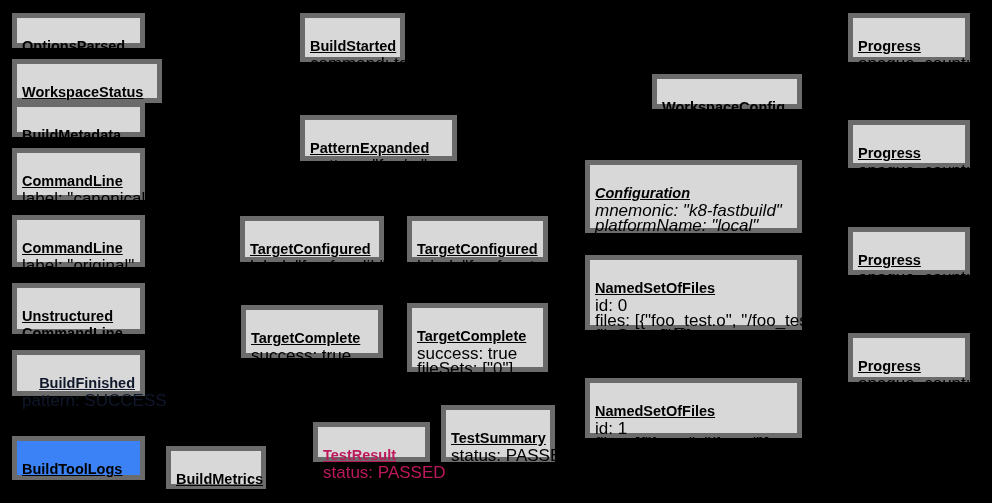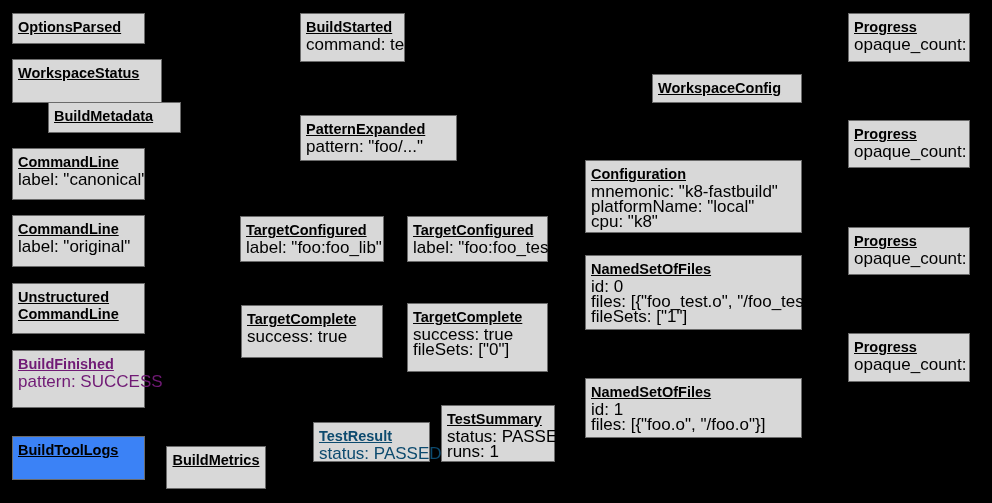--- a/index.html
+++ b/index.html
@@ -12,22 +12,22 @@
     width: 992px;
     height: 503px;
     background: #000000;
     overflow: hidden;
     font-family: "Liberation Sans", sans-serif;
   }
   .node {
     position: absolute;
     box-sizing: border-box;
     background: #d8d8d8;
-    border: 1px solid #15803d;
-    padding: 5px 5px 5px 5px;
+    border: 5px solid #15803d;
+    padding: 20px 5px 5px 5px;
     color: #000000;
   }
   .node-title {
     font-size: 14.5px;
     font-weight: bold;
     text-decoration: underline;
     line-height: 17px;
     white-space: nowrap;
     display: block;
   }
@@ -48,39 +48,39 @@
 </head>
 <body>
 
 <div id="canvas" style="width: 992px; height: 503px; background: rgb(0, 0, 0);">
     <div class="node" style="left: 12px; top: 13px; width: 133px; height: 31px; background: rgb(216, 216, 216); border-color: rgb(107, 107, 107); color: rgb(0, 0, 0);">
       <span class="node-title">OptionsParsed</span>
     </div>
     <div class="node" style="left: 12px; top: 59px; width: 150px; height: 44px; background: rgb(216, 216, 216); border-color: rgb(107, 107, 107); color: rgb(0, 0, 0);">
       <span class="node-title">WorkspaceStatus</span>
     </div>
-    <div class="node" style="left: 12px; top: 102px; width: 133px; height: 31px; background: rgb(216, 216, 216); border-color: rgb(107, 107, 107); color: rgb(0, 0, 0); margin-left: 36px;">
+    <div class="node" style="left: 12px; top: 102px; width: 133px; height: 31px; background: rgb(216, 216, 216); border-color: rgb(107, 107, 107); color: rgb(0, 0, 0);">
       <span class="node-title">BuildMetadata</span>
     </div>
     <div class="node" style="left: 12px; top: 148px; width: 133px; height: 52px; background: rgb(216, 216, 216); border-color: rgb(107, 107, 107); color: rgb(0, 0, 0);">
       <span class="node-title">CommandLine</span>
       <span class="node-fields">
         <span class="field">label: "canonical"</span>
       </span>
     </div>
     <div class="node" style="left: 12px; top: 215px; width: 133px; height: 52px; background: rgb(216, 216, 216); border-color: rgb(107, 107, 107); color: rgb(0, 0, 0);">
       <span class="node-title">CommandLine</span>
       <span class="node-fields">
         <span class="field">label: "original"</span>
       </span>
     </div>
     <div class="node" style="left: 12px; top: 283px; width: 133px; height: 51px; background: rgb(216, 216, 216); border-color: rgb(107, 107, 107); color: rgb(0, 0, 0);">
       <span class="node-title wrap">Unstructured CommandLine</span>
     </div>
-    <div class="node" style="left: 12px; top: 350px; width: 133px; height: 58px; background: rgb(216, 216, 216); border-color: rgb(107, 107, 107); color: #701a75;">
+    <div class="node" style="left: 12px; top: 350px; width: 133px; height: 46px; background: rgb(216, 216, 216); border-color: rgb(107, 107, 107); color: #0f172a; text-align: right;">
       <span class="node-title">BuildFinished</span>
       <span class="node-fields">
         <span class="field">pattern: SUCCESS</span>
       </span>
     </div>
     <div class="node" style="left: 12px; top: 436px; width: 133px; height: 44px; background: #3b82f6; border-color: rgb(107, 107, 107); color: rgb(0, 0, 0);">
       <span class="node-title">BuildToolLogs</span>
     </div>
     <div class="node" style="left: 166px; top: 446px; width: 100px; height: 43px; background: rgb(216, 216, 216); border-color: rgb(107, 107, 107); color: rgb(0, 0, 0); text-align: center;">
       <span class="node-title">BuildMetrics</span>
@@ -115,37 +115,37 @@
         <span class="field">success: true</span>
       </span>
     </div>
     <div class="node" style="left: 407px; top: 303px; width: 141px; height: 69px; background: rgb(216, 216, 216); border-color: rgb(107, 107, 107); color: rgb(0, 0, 0);">
       <span class="node-title">TargetComplete</span>
       <span class="node-fields">
         <span class="field">success: true</span>
         <span class="field">fileSets: ["0"]</span>
       </span>
     </div>
-    <div class="node" style="left: 313px; top: 422px; width: 117px; height: 40px; background: rgb(216, 216, 216); border-color: rgb(107, 107, 107); color: #0c4a6e;">
+    <div class="node" style="left: 313px; top: 422px; width: 117px; height: 40px; background: rgb(216, 216, 216); border-color: rgb(107, 107, 107); color: #be185d;">
       <span class="node-title">TestResult</span>
       <span class="node-fields">
         <span class="field">status: PASSED</span>
       </span>
     </div>
     <div class="node" style="left: 441px; top: 405px; width: 114px; height: 57px; background: rgb(216, 216, 216); border-color: rgb(107, 107, 107); color: rgb(0, 0, 0);">
       <span class="node-title">TestSummary</span>
       <span class="node-fields">
         <span class="field">status: PASSED</span>
         <span class="field">runs: 1</span>
       </span>
     </div>
     <div class="node" style="left: 652px; top: 74px; width: 150px; height: 29px; background: rgb(216, 216, 216); border-color: rgb(107, 107, 107); color: rgb(0, 0, 0);">
       <span class="node-title">WorkspaceConfig</span>
     </div>
-    <div class="node" style="left: 585px; top: 160px; width: 217px; height: 73px; background: rgb(216, 216, 216); border-color: rgb(107, 107, 107); color: rgb(0, 0, 0);">
+    <div class="node" style="left: 585px; top: 160px; width: 217px; height: 73px; background: rgb(216, 216, 216); border-color: rgb(107, 107, 107); color: rgb(0, 0, 0); font-style: italic;">
       <span class="node-title">Configuration</span>
       <span class="node-fields">
         <span class="field">mnemonic: "k8-fastbuild"</span>
         <span class="field">platformName: "local"</span>
         <span class="field">cpu: "k8"</span>
       </span>
     </div>
     <div class="node" style="left: 585px; top: 255px; width: 217px; height: 75px; background: rgb(216, 216, 216); border-color: rgb(107, 107, 107); color: rgb(0, 0, 0);">
       <span class="node-title">NamedSetOfFiles</span>
       <span class="node-fields">

